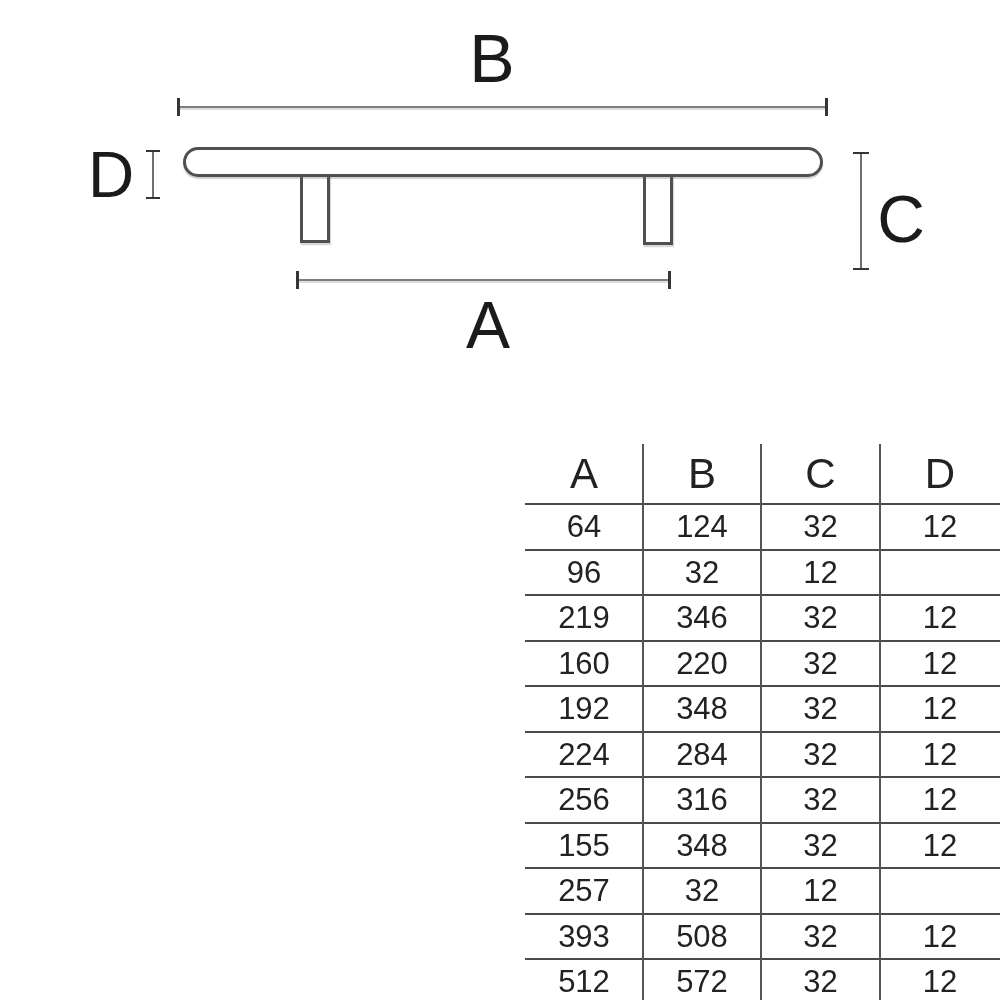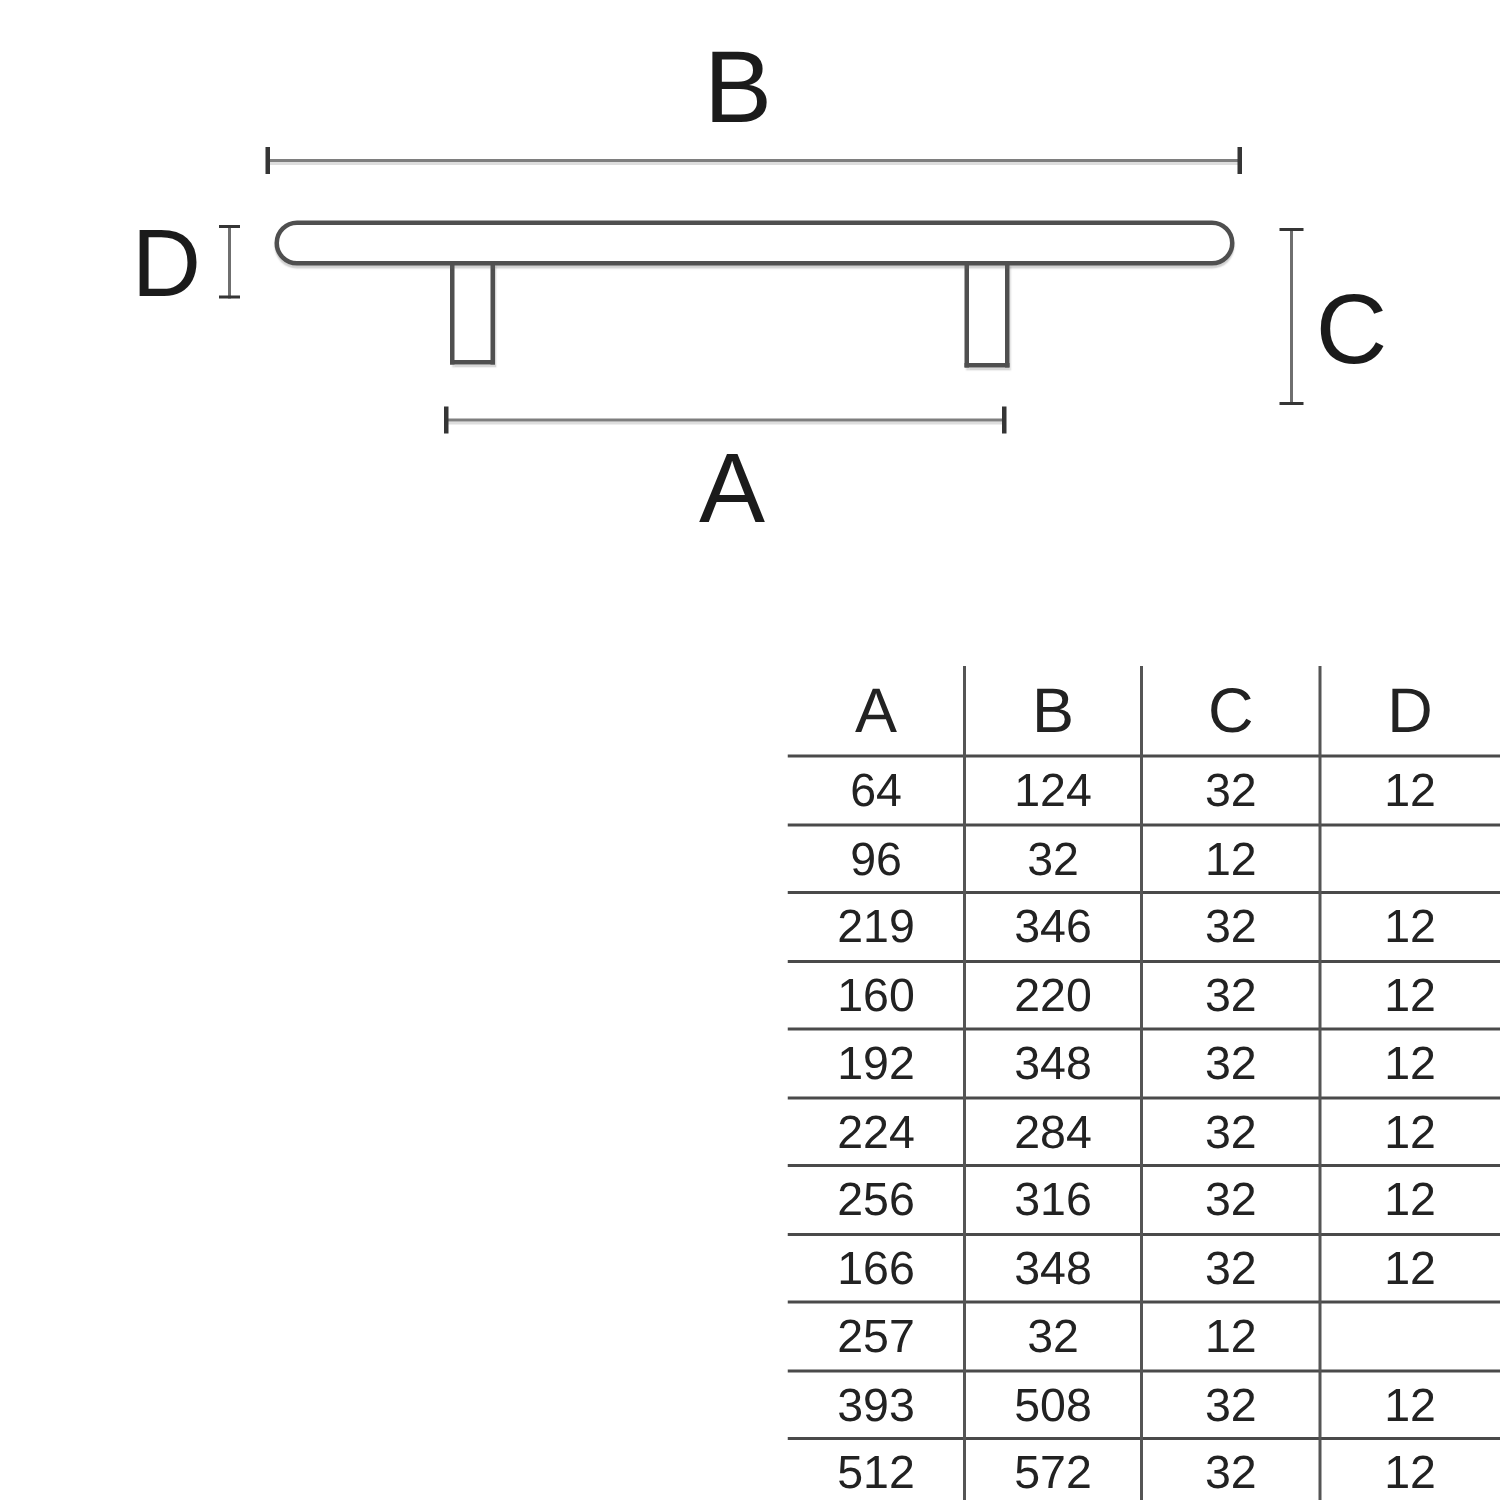--- a/index.html
+++ b/index.html
@@ -218,21 +218,21 @@
         <div class="tcell">32</div>
         <div class="tcell">12</div>
       </div>
       <div class="trow">
         <div class="tcell">256</div>
         <div class="tcell">316</div>
         <div class="tcell">32</div>
         <div class="tcell">12</div>
       </div>
       <div class="trow">
-        <div class="tcell">166</div>
+        <div class="tcell">155</div>
         <div class="tcell">348</div>
         <div class="tcell">32</div>
         <div class="tcell">12</div>
       </div>
       <div class="trow">
         <div class="tcell">257</div>
         <div class="tcell">32</div>
         <div class="tcell">12</div>
       </div>
       <div class="trow">

